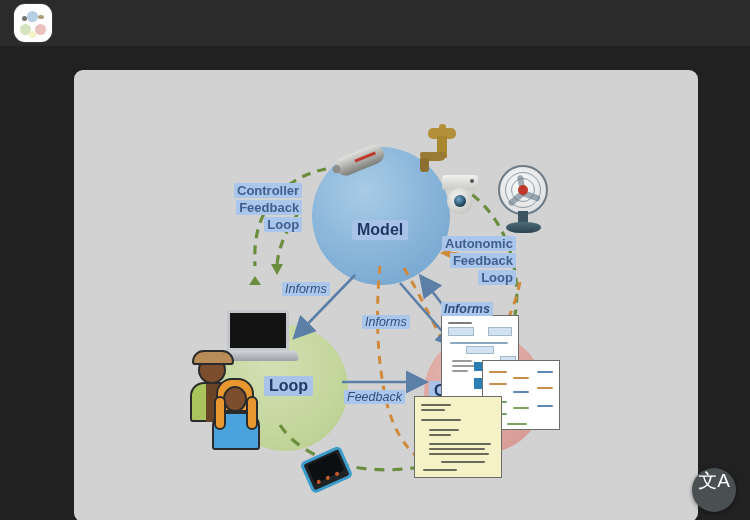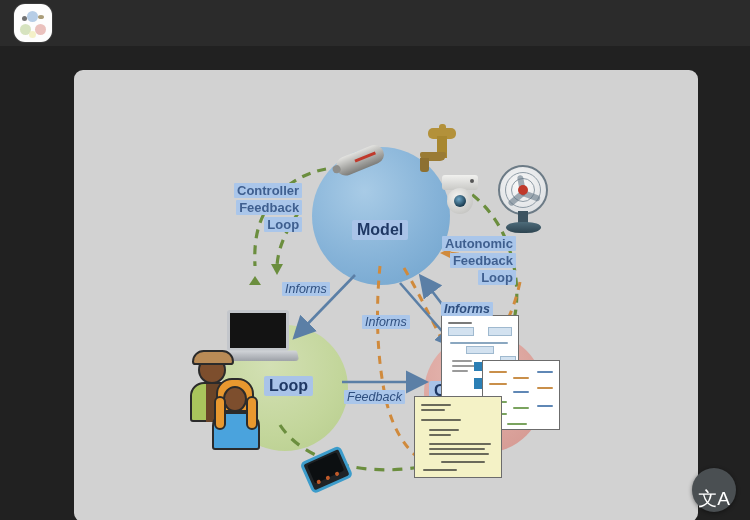--- a/index.html
+++ b/index.html
@@ -152,21 +152,21 @@
   .doc-box { position:absolute; background:#2b7fb5; }
   .doc-box2 { position:absolute; background:#d3e2f0; border:1px solid #9fb9cf; }
 
   svg.overlay { position: absolute; inset: 0; width: 624px; height: 452px; z-index: 6; }
   svg.overlay-top { position: absolute; inset: 0; width: 624px; height: 452px; z-index: 8; }
 
   
   .fab {
     position: absolute; right: 14px; bottom: 8px; width: 44px; height: 44px;
     border-radius: 50%; background: #4a4f52; color: #fff;
-    display: flex; align-items: flex-end; justify-content: center;
+    display: flex; align-items: flex-start; justify-content: center;
     font-size: 19px; z-index: 40; border: none; cursor: pointer;
     box-shadow: 0 1px 4px rgba(0,0,0,.45);
   }
 </style>
 </head>
 <body>
 
 <div id="app">
 
   <div class="header">

